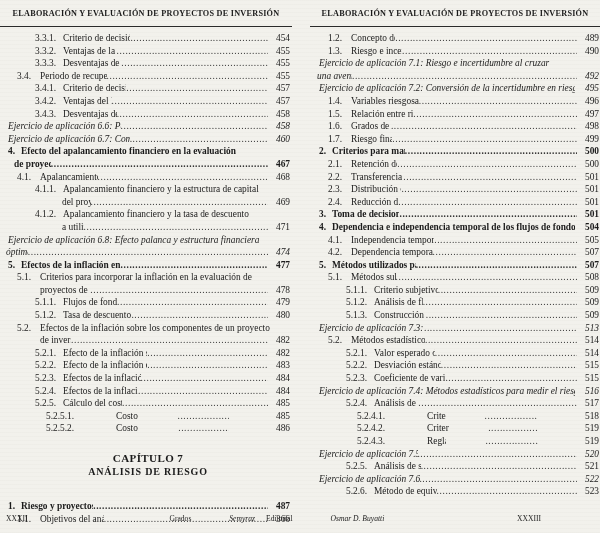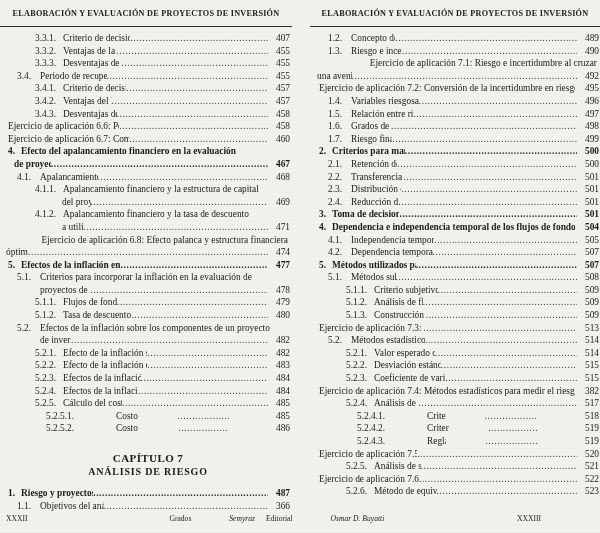--- a/index.html
+++ b/index.html
@@ -29,22 +29,22 @@
     content:"..........................................................................................................";
     letter-spacing:.6px;
   }
   .toc-row .leader.nodots::after{content:"";}
   .toc-row .pg{flex:0 0 auto;min-width:20px;text-align:right;padding-left:2px;}
   .ind0{padding-left:2px;}  .ind0 .lbl{width:13px;}
   .ind1{padding-left:11px;} .ind1 .lbl{width:23px;}
   .ind2{padding-left:29px;} .ind2 .lbl{width:28px;}
   .ind3{padding-left:40px;gap:39px;} .ind3 .lbl{width:31px;}
   .bold{font-weight:bold;}
-  .italic{justify-content:flex-end;}
-  .chapter{text-align:center;font-weight:bold;margin-top:16px;margin-bottom:8px;line-height:14px;}
+  .italic{font-style:italic;}
+  .chapter{text-align:center;font-weight:bold;margin-top:16px;margin-bottom:21px;line-height:14px;}
   .chapter .ch-title{font-size:11px;letter-spacing:.4px;}
   .chapter .ch-subtitle{font-size:10px;letter-spacing:.8px;}
   .footer{position:absolute;top:514px;left:0;width:544px;height:14px;
     font-size:7.6px;font-weight:normal;}
   .folio-left{position:absolute;left:6px;}
   .credit-left{position:absolute;left:0;width:255px;text-align:right;}
   .credit-right{position:absolute;left:266px;}
   .folio-right{position:absolute;right:3px;}
   .credit i{font-style:italic;margin-left:36px;}
 </style>
@@ -54,21 +54,21 @@
 <div class="sheet">
 
   <div class="running-header hdr-left">ELABORACIÓN Y EVALUACIÓN DE PROYECTOS DE INVERSIÓN</div>
   <div class="running-header hdr-right">ELABORACIÓN Y EVALUACIÓN DE PROYECTOS DE INVERSIÓN</div>
 
   <div class="entries entries-left">
       <div class="toc-row ind2">
         <span class="lbl">3.3.1.</span>
         <span class="txt">Criterio de decisión de la RBC ajustada</span>
         <span class="leader"></span>
-        <span class="pg">407</span>
+        <span class="pg">454</span>
       </div>
       <div class="toc-row ind2">
         <span class="lbl">3.3.2.</span>
         <span class="txt">Ventajas de la RBC ajustada</span>
         <span class="leader"></span>
         <span class="pg">455</span>
       </div>
       <div class="toc-row ind2">
         <span class="lbl">3.3.3.</span>
         <span class="txt">Desventajas de la RBC ajustada</span>
@@ -404,21 +404,21 @@
       </div>
       <div class="toc-row ind2">
         <span class="lbl">5.2.3.</span>
         <span class="txt">Coeficiente de variación del flujo de fondos</span>
         <span class="leader"></span>
         <span class="pg">515</span>
       </div>
       <div class="toc-row ind0 italic">
         <span class="txt">Ejercicio de aplicación 7.4: Métodos estadísticos para medir el riesgo</span>
         <span class="leader nodots"></span>
-        <span class="pg">382</span>
+        <span class="pg">516</span>
       </div>
       <div class="toc-row ind2">
         <span class="lbl">5.2.4.</span>
         <span class="txt">Análisis de decisiones</span>
         <span class="leader"></span>
         <span class="pg">517</span>
       </div>
       <div class="toc-row ind3">
         <span class="lbl">5.2.4.1.</span>
         <span class="txt">Criterio del pago máximo</span>

